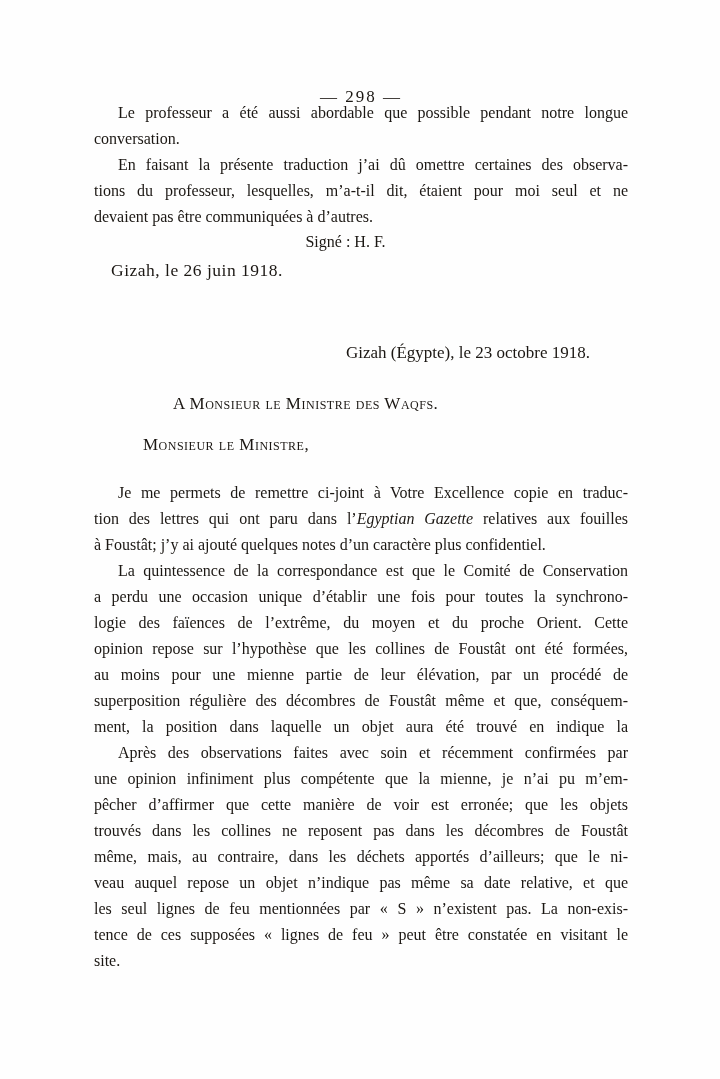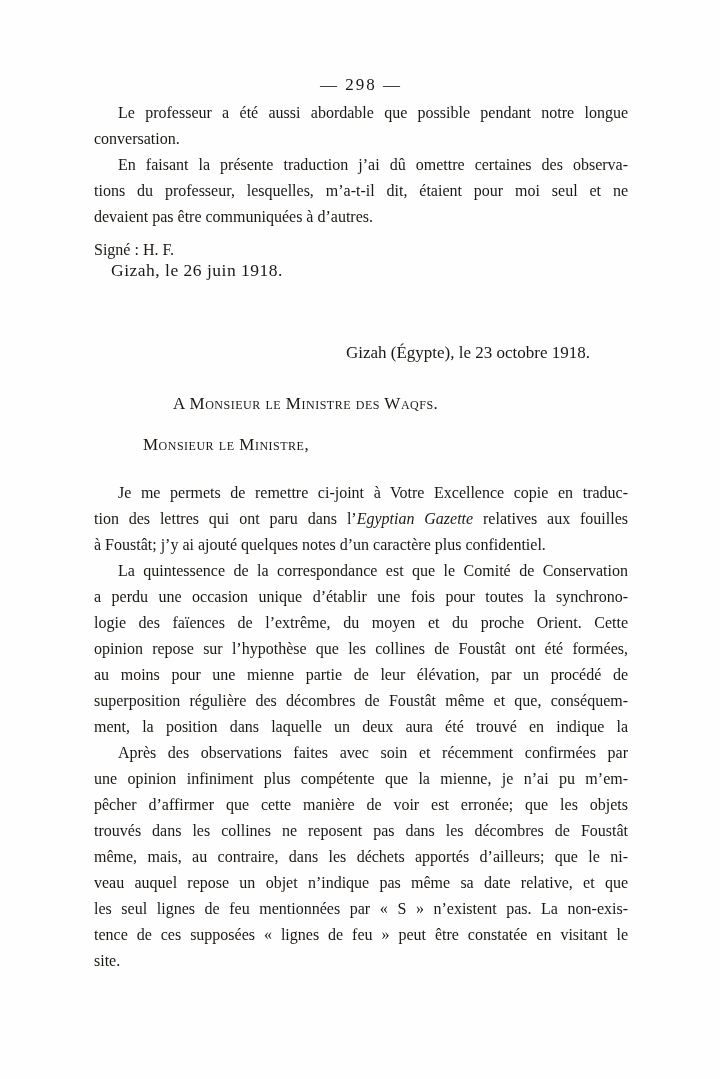--- a/index.html
+++ b/index.html
@@ -15,21 +15,21 @@
     overflow: hidden;
     font-family: "Liberation Serif", "DejaVu Serif", serif;
     color: #1b1713;
   }
   .col {
     position: absolute;
     left: 94px;
     width: 534px;
   }
   .pagenum {
-    top: 72px;
+    top: 84px;
     text-align: center;
     font-size: 17px;
     letter-spacing: 2px;
     line-height: 26px;
   }
   .bodytext {
     font-size: 16px;
     line-height: 26px;
   }
   .line {
@@ -45,22 +45,22 @@
   .line.last {
     text-align-last: left;
     white-space: normal;
   }
   .line.first {
     text-indent: 24px;
   }
   .top-block { top: 100px; }
   .body-block { top: 480px; }
   .signature {
-    top: 241px;
-    text-align: left;
+    top: 233px;
+    text-align: center;
     padding-right: 31px;
     box-sizing: border-box;
     font-size: 16px;
   }
   .dateline1 {
     top: 260px;
     padding-left: 17px;
     font-size: 17.5px;
     letter-spacing: 0.5px;
   }
@@ -116,21 +116,21 @@
     <div class="line just first">Je me permets de remettre ci-joint à Votre Excellence copie en traduc-</div>
     <div class="line just"><span>tion des lettres qui ont paru dans l’</span><span class="it">Egyptian Gazette</span><span> relatives aux fouilles</span></div>
     <div class="line last">à Foustât; j’y ai ajouté quelques notes d’un caractère plus confidentiel.</div>
 
     <div class="line just first">La quintessence de la correspondance est que le Comité de Conservation</div>
     <div class="line just">a perdu une occasion unique d’établir une fois pour toutes la synchrono-</div>
     <div class="line just">logie des faïences de l’extrême, du moyen et du proche Orient. Cette</div>
     <div class="line just">opinion repose sur l’hypothèse que les collines de Foustât ont été formées,</div>
     <div class="line just">au moins pour une mienne partie de leur élévation, par un procédé de</div>
     <div class="line just">superposition régulière des décombres de Foustât même et que, conséquem-</div>
-    <div class="line just">ment, la position dans laquelle un deux aura été trouvé en indique la</div>
+    <div class="line just">ment, la position dans laquelle un objet aura été trouvé en indique la</div>
 
     <div class="line just first">Après des observations faites avec soin et récemment confirmées par</div>
     <div class="line just">une opinion infiniment plus compétente que la mienne, je n’ai pu m’em-</div>
     <div class="line just">pêcher d’affirmer que cette manière de voir est erronée; que les objets</div>
     <div class="line just">trouvés dans les collines ne reposent pas dans les décombres de Foustât</div>
     <div class="line just">même, mais, au contraire, dans les déchets apportés d’ailleurs; que le ni-</div>
     <div class="line just">veau auquel repose un objet n’indique pas même sa date relative, et que</div>
     <div class="line just">les seul lignes de feu mentionnées par « S » n’existent pas. La non-exis-</div>
     <div class="line just">tence de ces supposées « lignes de feu » peut être constatée en visitant le</div>
     <div class="line last">site.</div>

